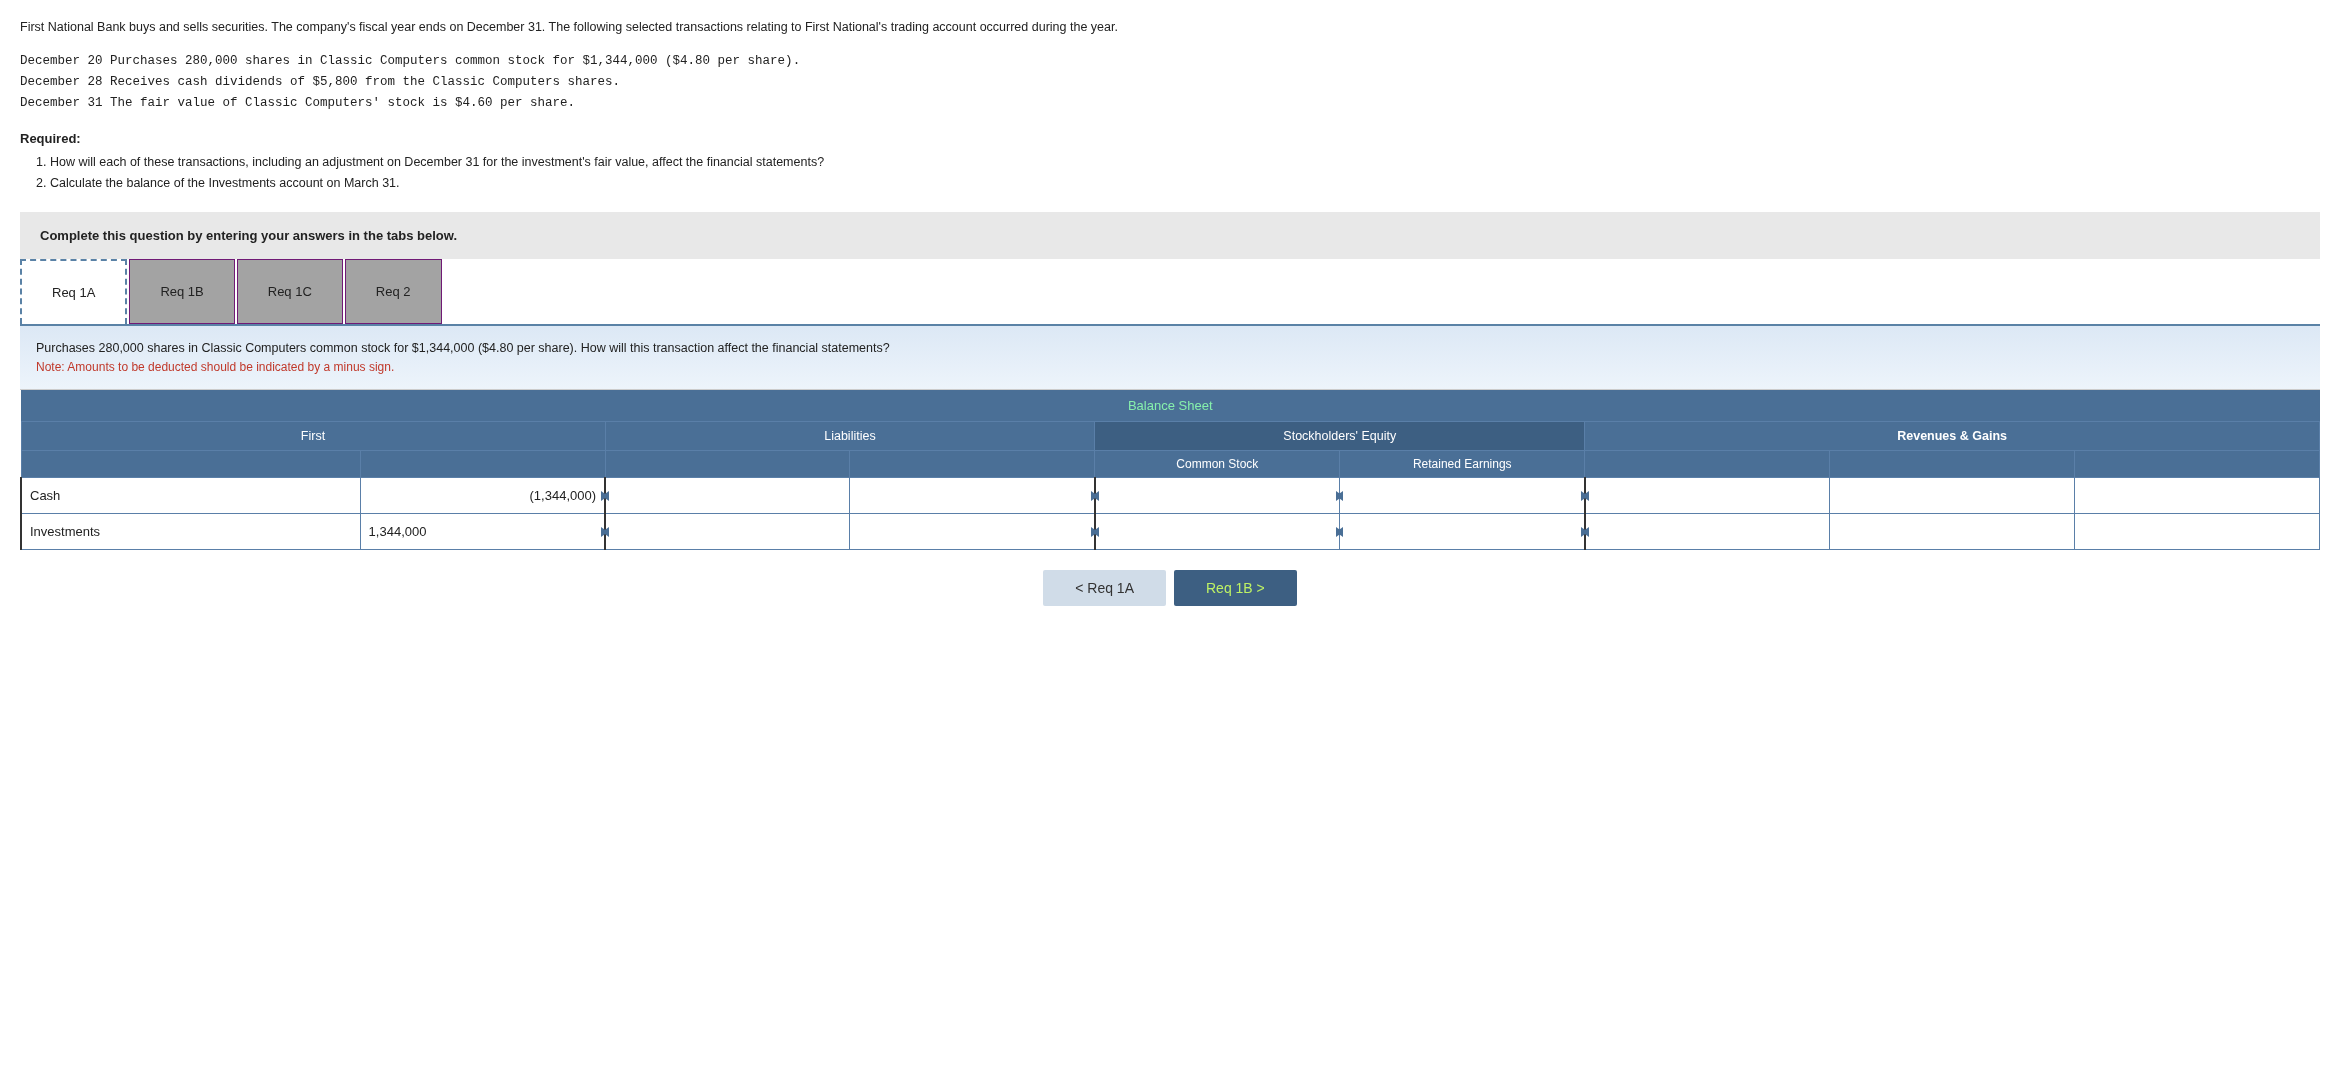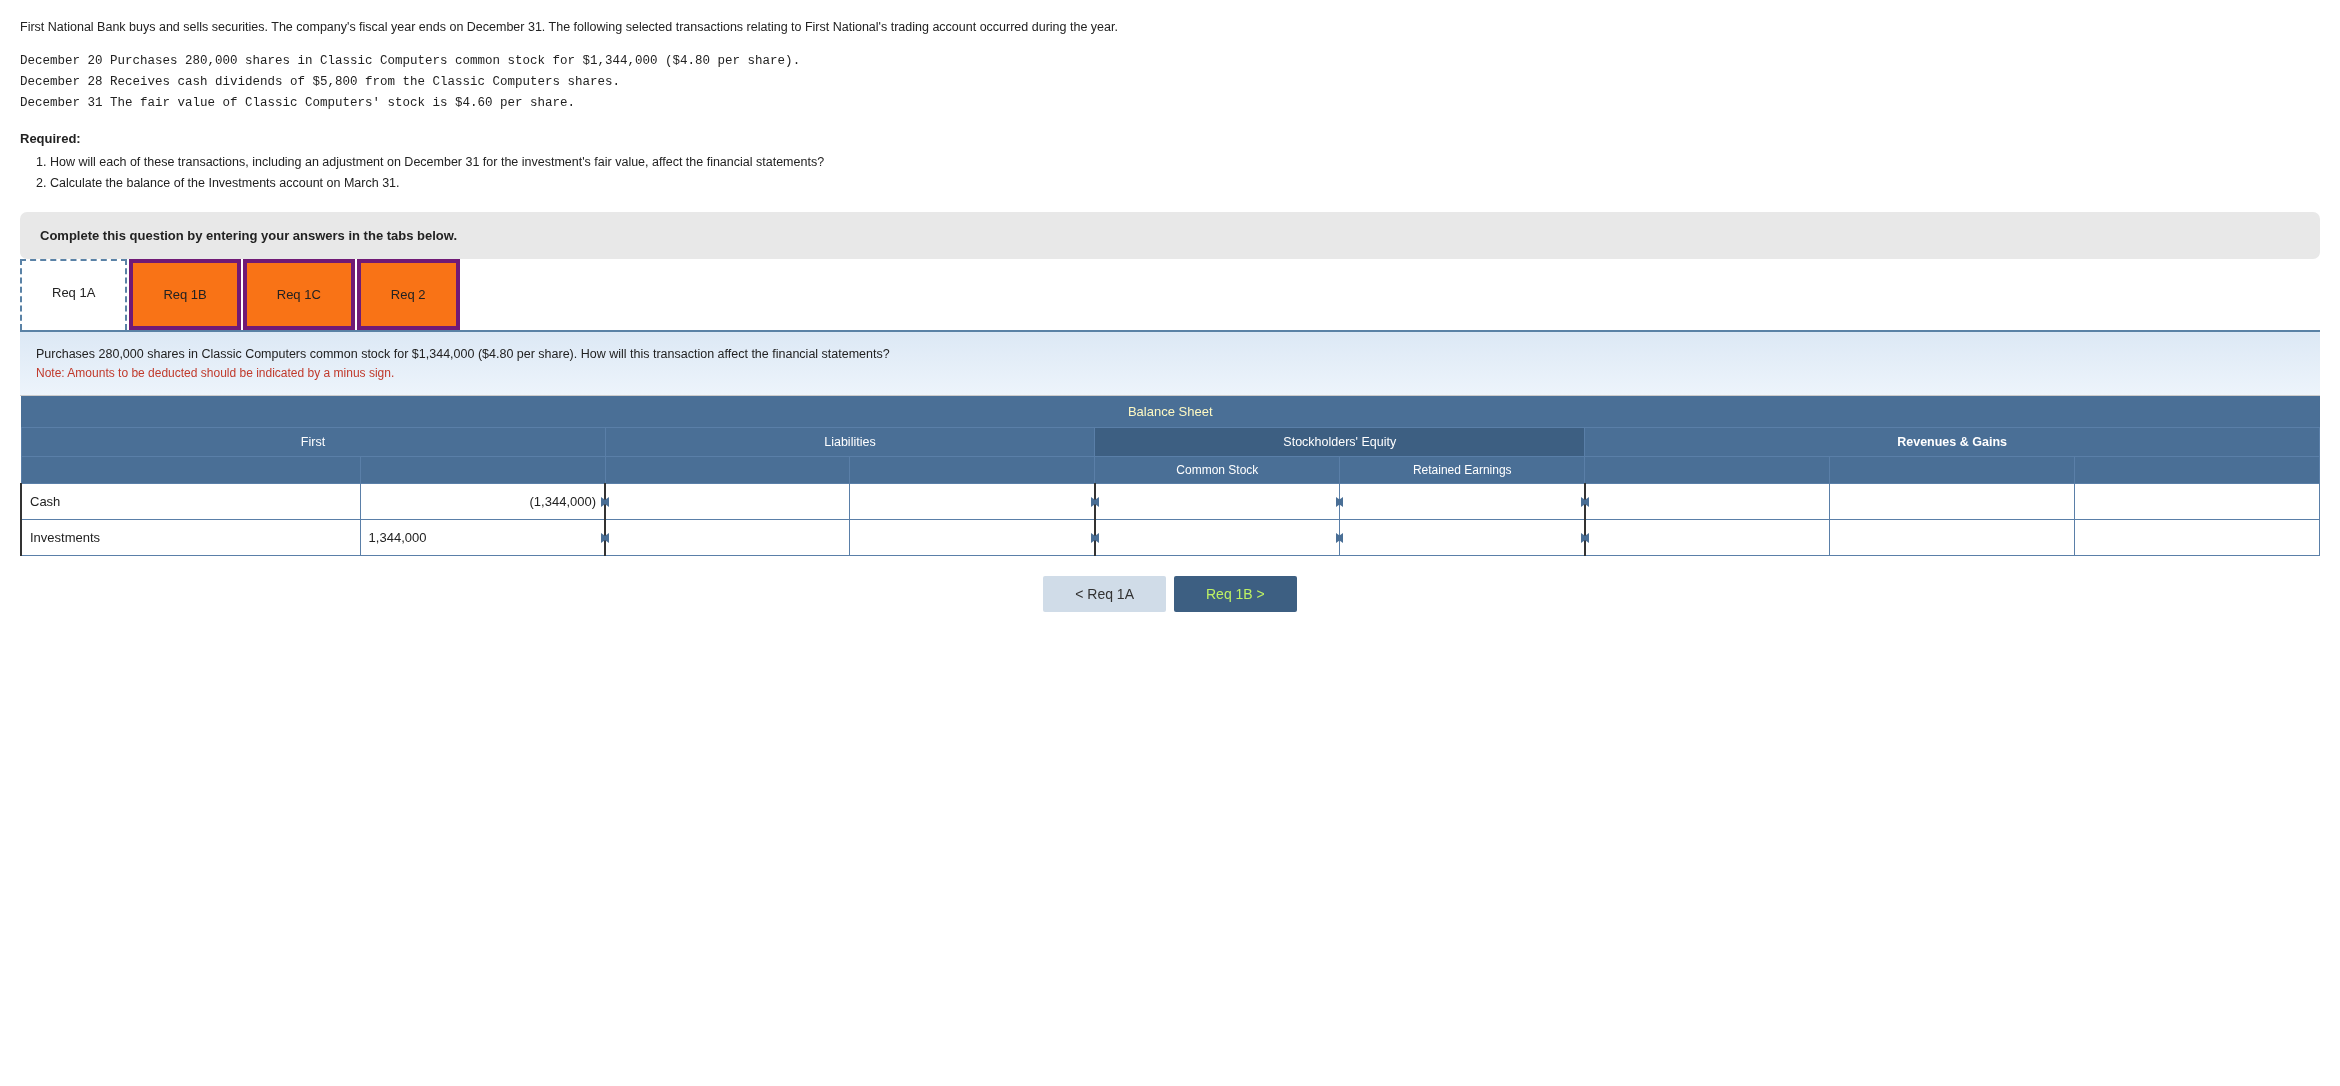--- a/index.html
+++ b/index.html
@@ -31,21 +31,20 @@
     .required-list {
       padding-left: 30px;
       font-size: 12.5px;
       line-height: 1.7;
     }
     .complete-box {
       background: #e8e8e8;
       padding: 16px 20px;
       margin-bottom: 0;
       font-size: 13px;
-      border-radius: 7px;
     }
     .complete-box strong {
       font-size: 13px;
     }
     .tabs-container {
       display: flex;
       border-bottom: 2px solid #5a82a6;
       margin-bottom: 0;
     }
     .tab {
@@ -57,22 +56,22 @@
       font-size: 13px;
       margin-right: 2px;
     }
     .tab.active {
       border: 2px dashed #5a82a6;
       border-bottom: none;
       background: #fff;
       font-weight: normal;
     }
     .tab:not(.active) {
-      border: 4px solid #701a75;
-      background: #f97316;
+      border: 1px solid #701a75;
+      background: #a3a3a3;
     }
     .req-info-box {
       background: linear-gradient(to bottom, #dce8f5, #edf4fb);
       padding: 12px 16px;
       font-size: 12.5px;
       line-height: 1.6;
       border-bottom: 1px solid #ccc;
     }
     .req-info-box .note {
       color: #c0392b;
@@ -209,21 +208,21 @@
       <col style="width:130px">
       <col style="width:130px">
       <col style="width:130px">
       <col style="width:130px">
       <col style="width:130px">
       <col style="width:130px">
       <col style="width:130px">
     </colgroup>
     <thead>
       <tr class="header-main">
-        <td colspan="9" style="background:#4a6f96; color:#fef9c3; text-align:center; padding:8px; font-size:13px;">Balance Sheet</td>
+        <td colspan="9" style="background:#4a6f96; color:#86efac; text-align:center; padding:8px; font-size:13px;">Balance Sheet</td>
       </tr>
       <tr class="subheader">
         <td colspan="2" style="background:#4a6f96;color:#fff;text-align:center;padding:7px;border:1px solid #5a7fa8;">First</td>
         <td colspan="2" style="background:#4a6f96;color:#fff;text-align:center;padding:7px;border:1px solid #5a7fa8;">Liabilities</td>
         <td colspan="2" style="background:#3d5f82;color:#fff;text-align:center;padding:7px;border:1px solid #5a7fa8;">Stockholders' Equity</td>
         <td colspan="3" style="background:#4a6f96;color:#fff;text-align:center;padding:7px;border:1px solid #5a7fa8;font-weight:bold;">Revenues &amp; Gains</td>
       </tr>
       <tr class="subheader">
         <td style="background:#4a6f96;color:#fff;border:1px solid #5a7fa8;"></td>
         <td style="background:#4a6f96;color:#fff;border:1px solid #5a7fa8;"></td>

